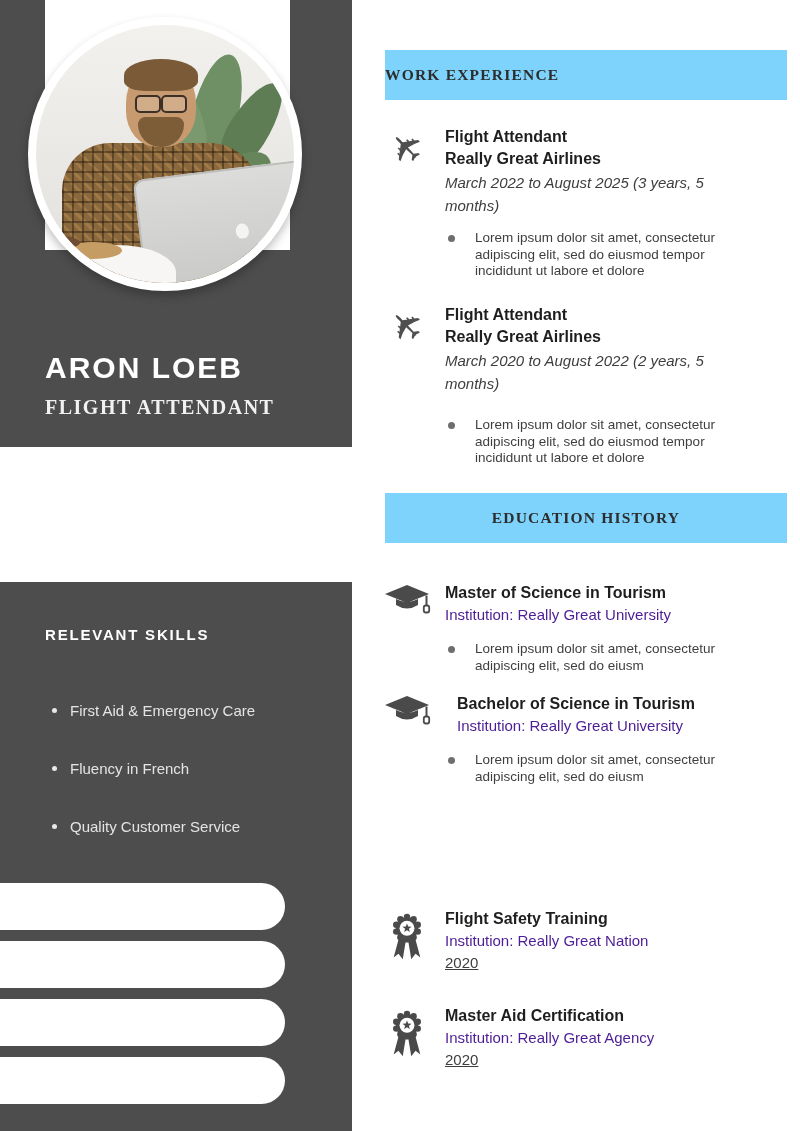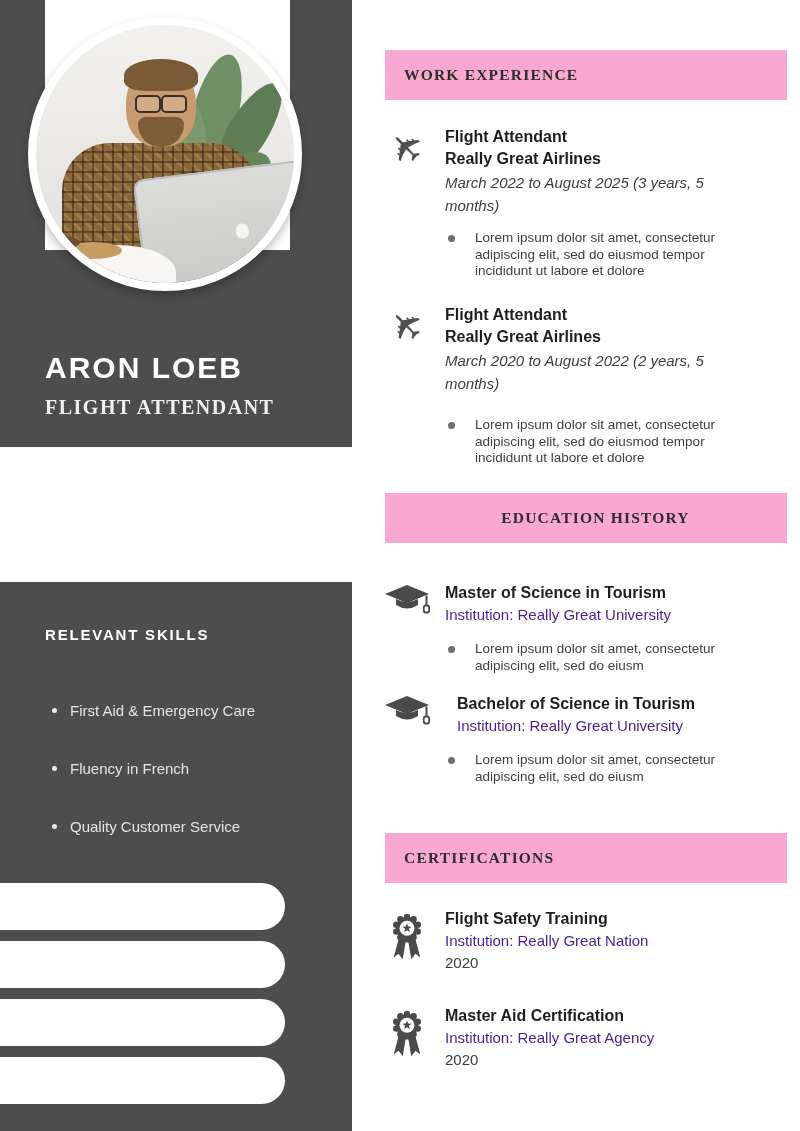--- a/index.html
+++ b/index.html
@@ -76,37 +76,37 @@
   .skills-list { position:absolute; left:52px; top:663px; list-style:none; }
   .skills-list li { display:flex; align-items:center; height:22px; color:#e4e4e4; font-size:15px;margin-top:36px; }
   .skill-dot { width:5px; height:5px; border-radius:50%; background:#e8e8e8; margin-right:13px; flex:none; }
 
   .pill { position:absolute; left:0; width:285px; height:47px; background:#ffffff; border-radius:0 24px 24px 0; }
   .pill.p1 { top:883px; } .pill.p2 { top:941px; } .pill.p3 { top:999px; } .pill.p4 { top:1057px; }
 
   
   .section-bar {
     position:absolute; left:385px; width:402px; height:50px;
-    background:#f9a8d4; display:flex; align-items:center; padding-left:19px;
+    background:#7dd3fc; display:flex; align-items:center; 
   }
   .section-bar span {
     font-family:"Liberation Serif", serif; font-weight:bold;
     font-size:15.5px; letter-spacing:1.2px; color:#2d2d2d;
   }
   .bar-work { top:50px; } .bar-edu { top:493px;justify-content:center; } .bar-cert { top:833px; }
 
   .item { position:absolute; left:385px; width:415px; display:flex; }
   .icon-col { width:60px; flex:none; }
   .text-col { width:315px; }
 
   .item-title    { font-size:16px;  font-weight:bold; color:#1e1e1e; line-height:22px; }
   .item-subtitle { font-size:16px;  font-weight:bold; color:#1e1e1e; line-height:22px; }
   .item-dates    { font-size:15px;  font-style:italic; color:#3e3e3e; line-height:23px; margin-top:1px; }
   .item-inst     { font-size:15px;  color:#4c1d95; line-height:22px; }
-  .item-year     { font-size:15px;  color:#3e3e3e; line-height:22px; }
+  .item-year     { font-size:15px;  color:#3e3e3e; line-height:22px;text-decoration:underline; }
 
   .it-work1 { top:126px; } .it-work2 { top:304px; }
   .it-edu1  { top:582px; } .it-edu2  { top:693px;gap:12px; }
   .it-cert1 { top:908px; } .it-cert2 { top:1005px; }
 
   .plane-icon {
     display:inline-block; font-family:"DejaVu Sans", sans-serif;
     font-size:40px; line-height:40px; color:#4f4f4f;
     transform:rotate(45deg) scaleX(-1); margin:2px 0 0 4px;
   }
@@ -239,23 +239,20 @@
     <div class="text-col">
       <div class="item-title">Bachelor of Science in Tourism</div>
       <div class="item-inst">Institution: Really Great University</div>
     </div>
   </div>
   <div class="bullet-row br-e2">
     <span class="b-dot"></span>
     <div class="b-text">Lorem ipsum dolor sit amet, consectetur adipiscing elit, sed do eiusm</div>
   </div>
 
-  <div class="section-bar bar-cert">
-    <span>CERTIFICATIONS</span>
-  </div>
 
   <div class="item it-cert1">
     <div class="icon-col">
       <svg class="medal-icon" width="32" height="58" viewBox="0 0 30 54">
         <polygon points="8,22 14,26 11,44 7,39 2.5,42.5" fill="#4a4a4a"></polygon>
         <polygon points="22,22 16,26 19,44 23,39 27.5,42.5" fill="#4a4a4a"></polygon>
         <g fill="#4a4a4a">
           <circle cx="15" cy="4.5" r="3"></circle>
             <circle cx="21.2" cy="6.6" r="3"></circle>
             <circle cx="25.1" cy="11.8" r="3"></circle>

